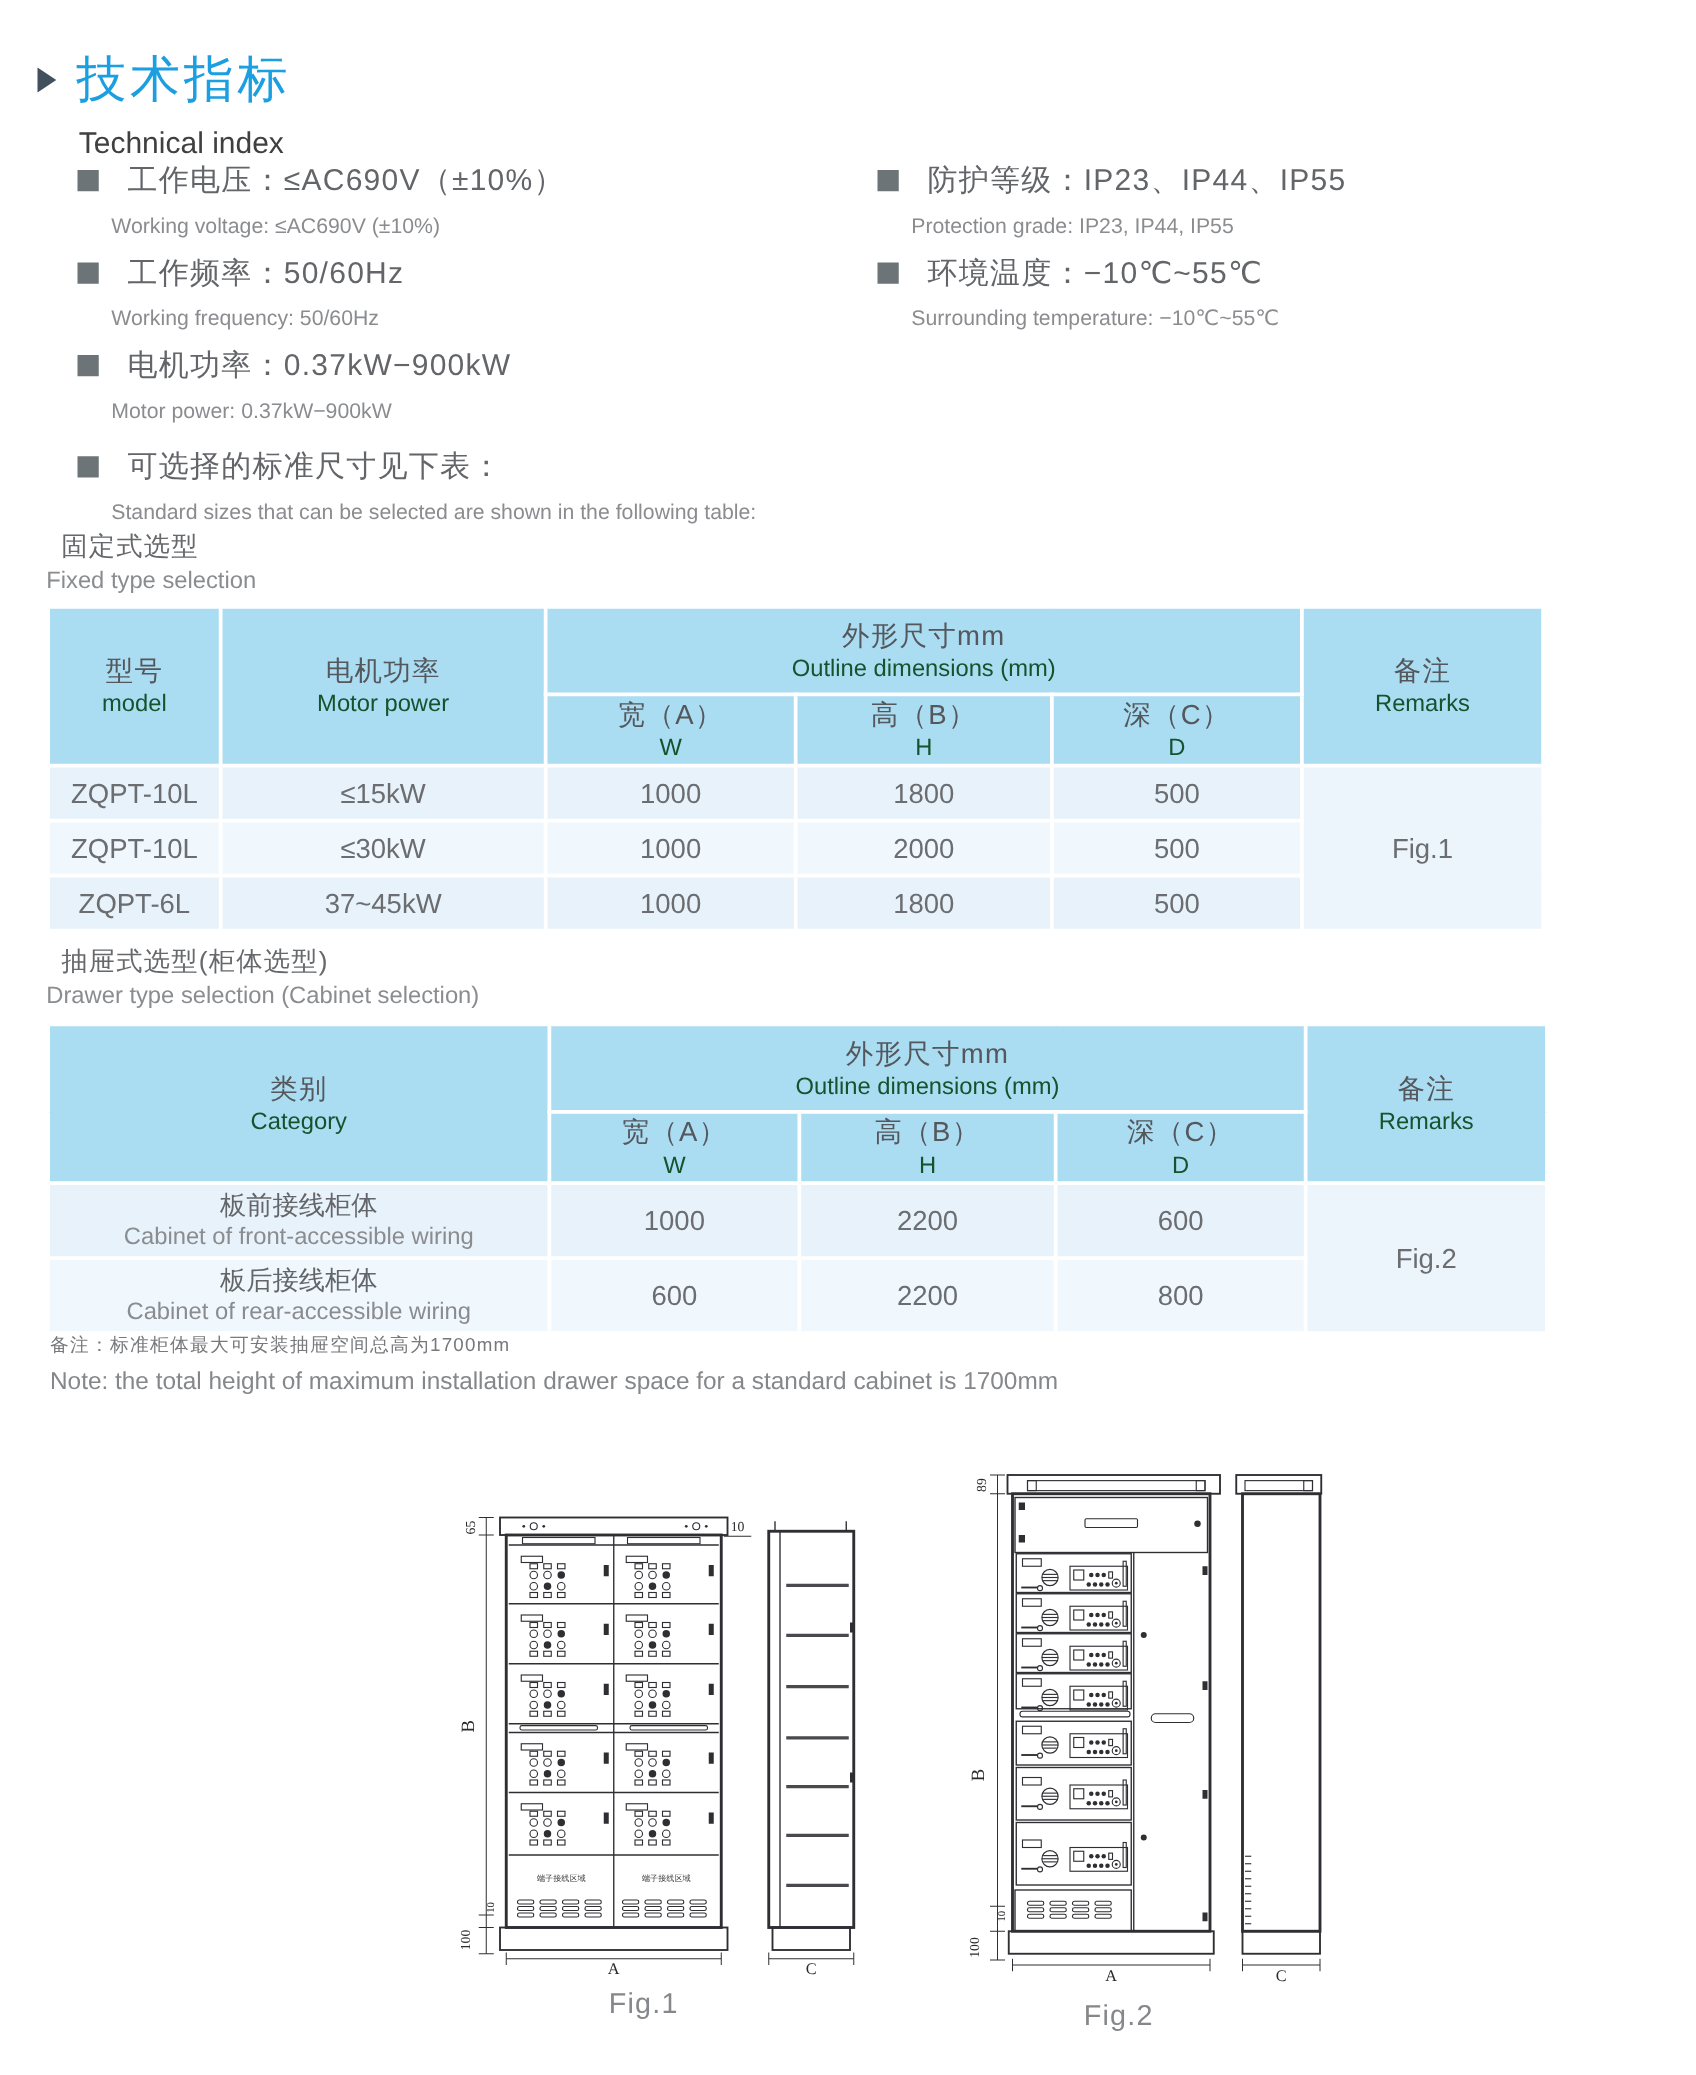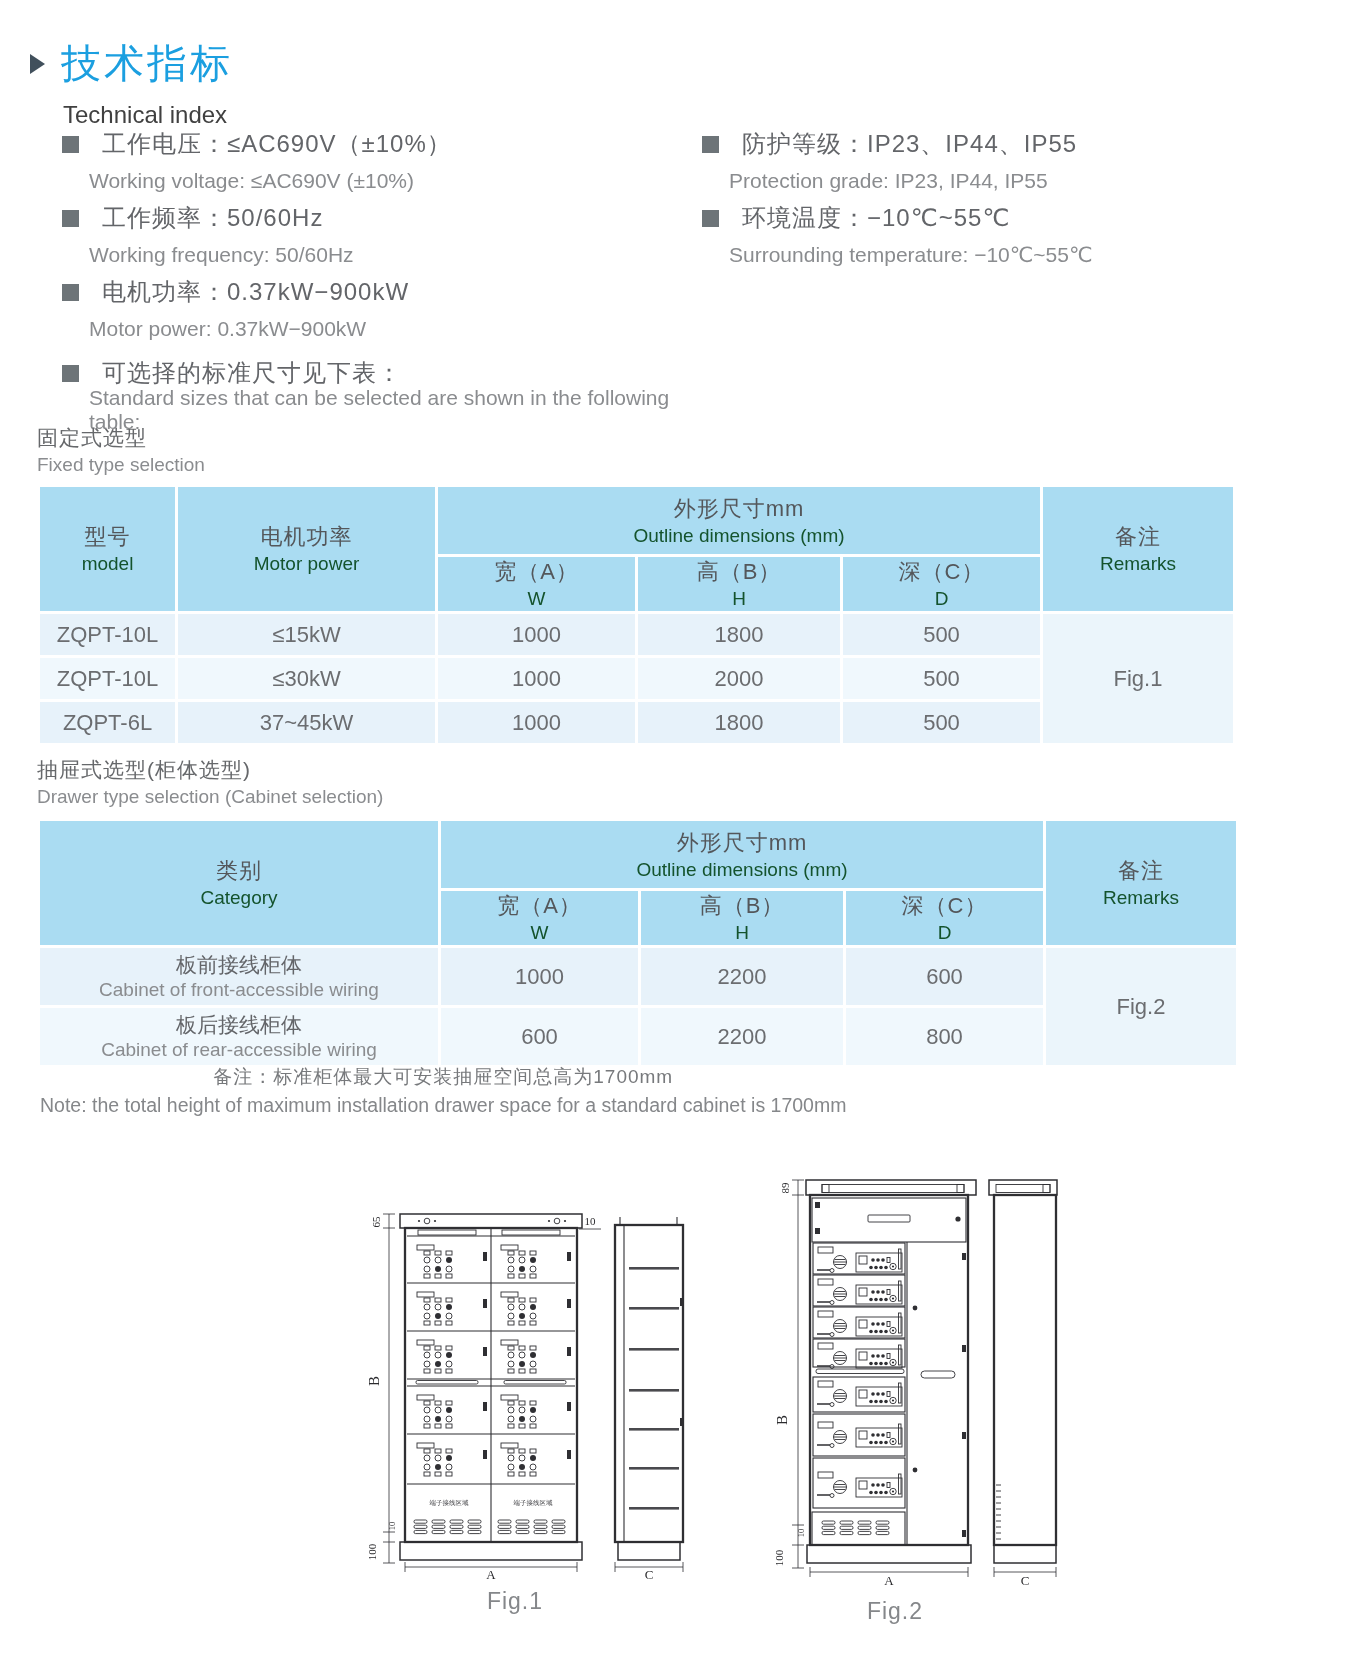--- a/index.html
+++ b/index.html
@@ -12,43 +12,43 @@
   .tri{width:0;height:0;border-left:15px solid #41505c;border-top:10px solid transparent;border-bottom:10px solid transparent;display:inline-block;}
   .title-cn{font-size:40px;color:#1b9fe0;letter-spacing:3px;font-weight:500;}
   .title-en{font-size:24px;color:#404040;margin:10px 0 0 33px;}
 
   
   .spec-col{position:absolute;width:640px;}
   .spec-item{margin:0 0 0 0;}
   .spec-cn-row{display:flex;align-items:center;gap:23px;height:38px;}
   .sq{width:17px;height:17px;background:#6d7478;flex:0 0 17px;}
   .spec-cn{font-size:24px;color:#636569;letter-spacing:1px;}
-  .spec-en{font-size:21px;color:#8a8c8f;padding-left:27px;height:36px;display:flex;align-items:center;}
+  .spec-en{font-size:17px;color:#8a8c8f;padding-left:27px;height:36px;display:flex;align-items:center;}
 
   
   .sec{position:absolute;left:37px;}
-  .sec-cn{font-size:21px;color:#66686b;line-height:28px;letter-spacing:1px;}
+  .sec-cn{font-size:21px;color:#66686b;line-height:28px;letter-spacing:1px;margin-left:12px;}
   .sec-en{font-size:19px;color:#8a8c8f;line-height:26px;}
 
   
   table.spec{position:absolute;left:37px;border-collapse:collapse;table-layout:fixed;width:1196px;}
   table.spec td,table.spec th{border:3px solid #fff;text-align:center;vertical-align:middle;padding:0;font-weight:normal;}
   .hd{background:#aadcf2;}
   .th-cn{font-size:22px;color:#54575b;line-height:29px;letter-spacing:1px;}
   .th-en{font-size:19px;color:#14532d;line-height:25px;}
   tr.h1{height:70px;} tr.h2{height:50px;}
   tr.r1{height:44px;} tr.r2{height:60px;}
   td.odd{background:#e7f2fa;} td.even{background:#f0f8fd;} td.rem{background:#ebf5fb;}
   .val{font-size:22px;color:#6b6d70;}
   .cat-cn{font-size:21px;color:#636569;line-height:27px;}
   .cat-en{font-size:19px;color:#8a8c8f;line-height:24px;}
 
   
   .note{position:absolute;left:40px;top:1062px;}
-  .note-cn{font-size:19px;color:#77797c;line-height:29px;letter-spacing:1px;text-align:center;}
+  .note-cn{font-size:15px;color:#77797c;line-height:29px;letter-spacing:1px;}
   .note-en{font-size:19.5px;color:#85878a;line-height:28px;}
 
   
   .figwrap{position:absolute;}
   .figcap{text-align:center;font-size:23px;color:#85878a;letter-spacing:1px;margin-top:2px;}
   svg .ln{fill:none;stroke:#2f2f33;stroke-width:1.1;}
   svg .thick{fill:none;stroke:#2f2f33;stroke-width:2.3;}
   svg .mid{fill:none;stroke:#2f2f33;stroke-width:1.5;}
   svg .thin{fill:none;stroke:#2f2f33;stroke-width:0.9;}
   svg .fill{fill:#2f2f33;stroke:none;}

